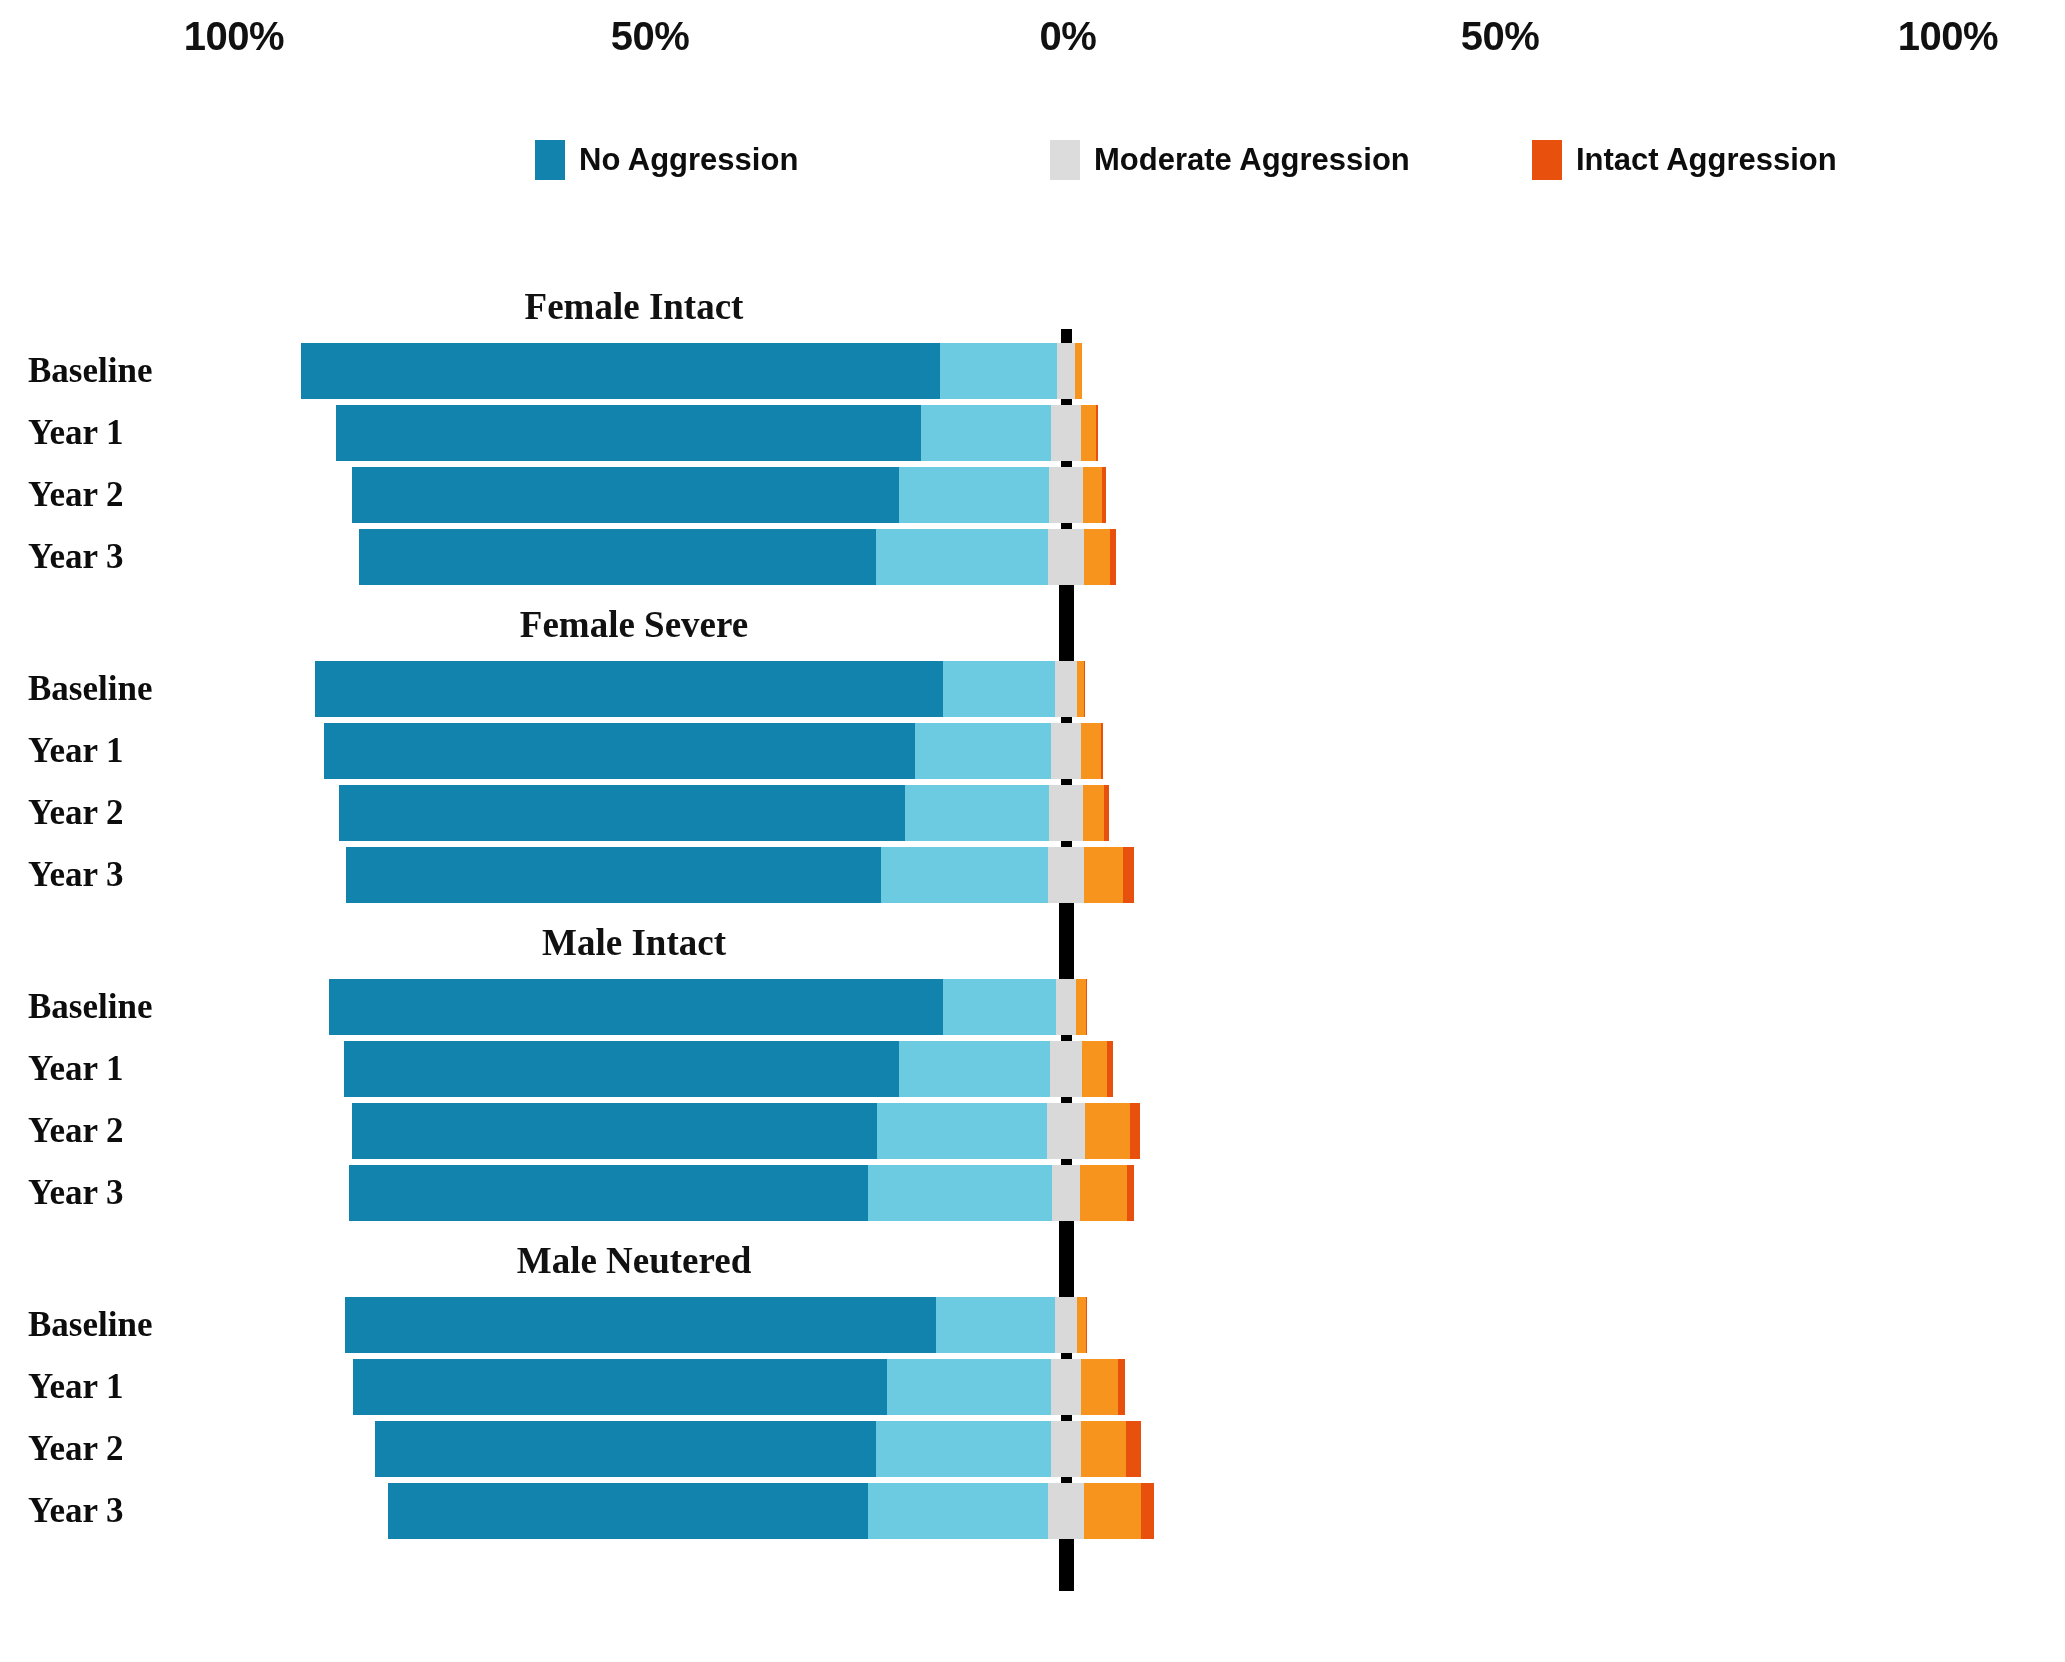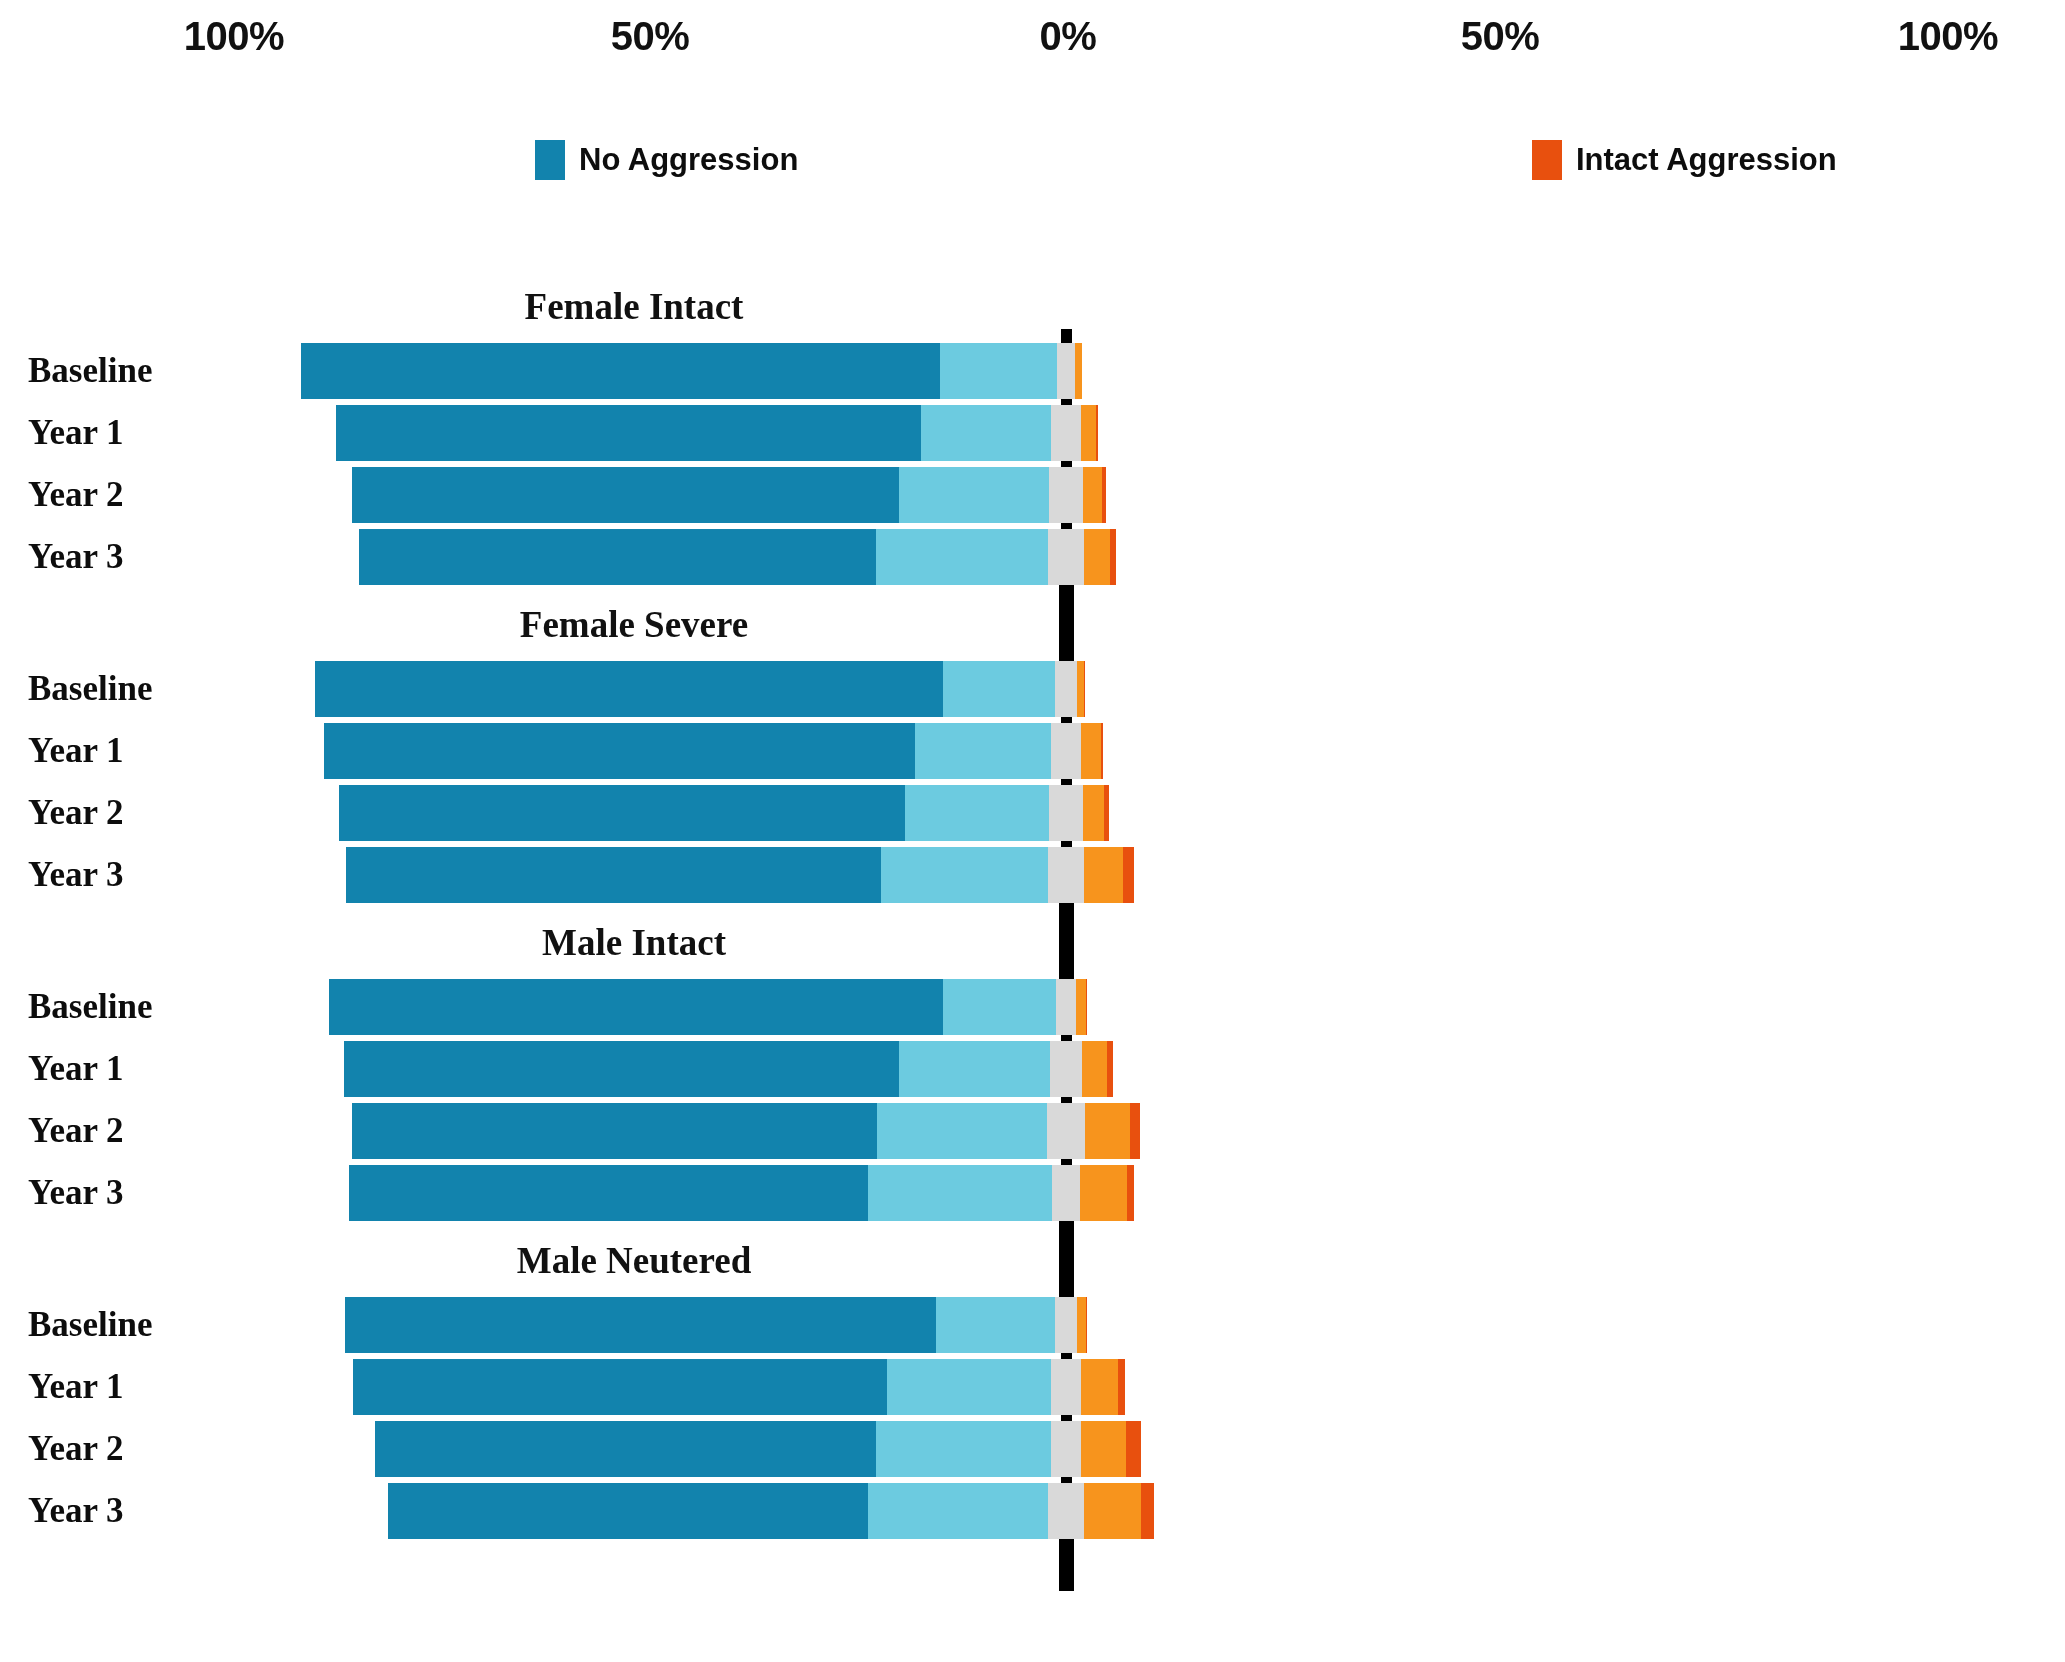--- a/index.html
+++ b/index.html
@@ -68,20 +68,24 @@
       <div class="tick" style="left: 650px;">50%</div>
       <div class="tick" style="left: 1068px;">0%</div>
       <div class="tick" style="left: 1500px;">50%</div>
       <div class="tick" style="left: 1948px;">100%</div>
     </div>
 
   <div class="legend" id="legend">
       <div class="legend-item" style="left: 535px;">
         <span class="legend-swatch" style="background: rgb(18, 131, 173);"></span>
         <span class="legend-label">No Aggression</span>
+      </div>
+      <div class="legend-item" style="left: 1050px;">
+        <span class="legend-swatch" style="background: rgb(220, 220, 220);"></span>
+        <span class="legend-label">Moderate Aggression</span>
       </div>
       <div class="legend-item" style="left: 1532px;">
         <span class="legend-swatch" style="background: rgb(232, 80, 14);"></span>
         <span class="legend-label">Intact Aggression</span>
       </div>
     </div>
 
   <div class="plot" id="plot">
       <div class="group-title" style="left: 620px; top: 285px;">Female Intact</div>
       <div class="bar" style="left: 287.14px; top: 343px; width: 780.725px;">

